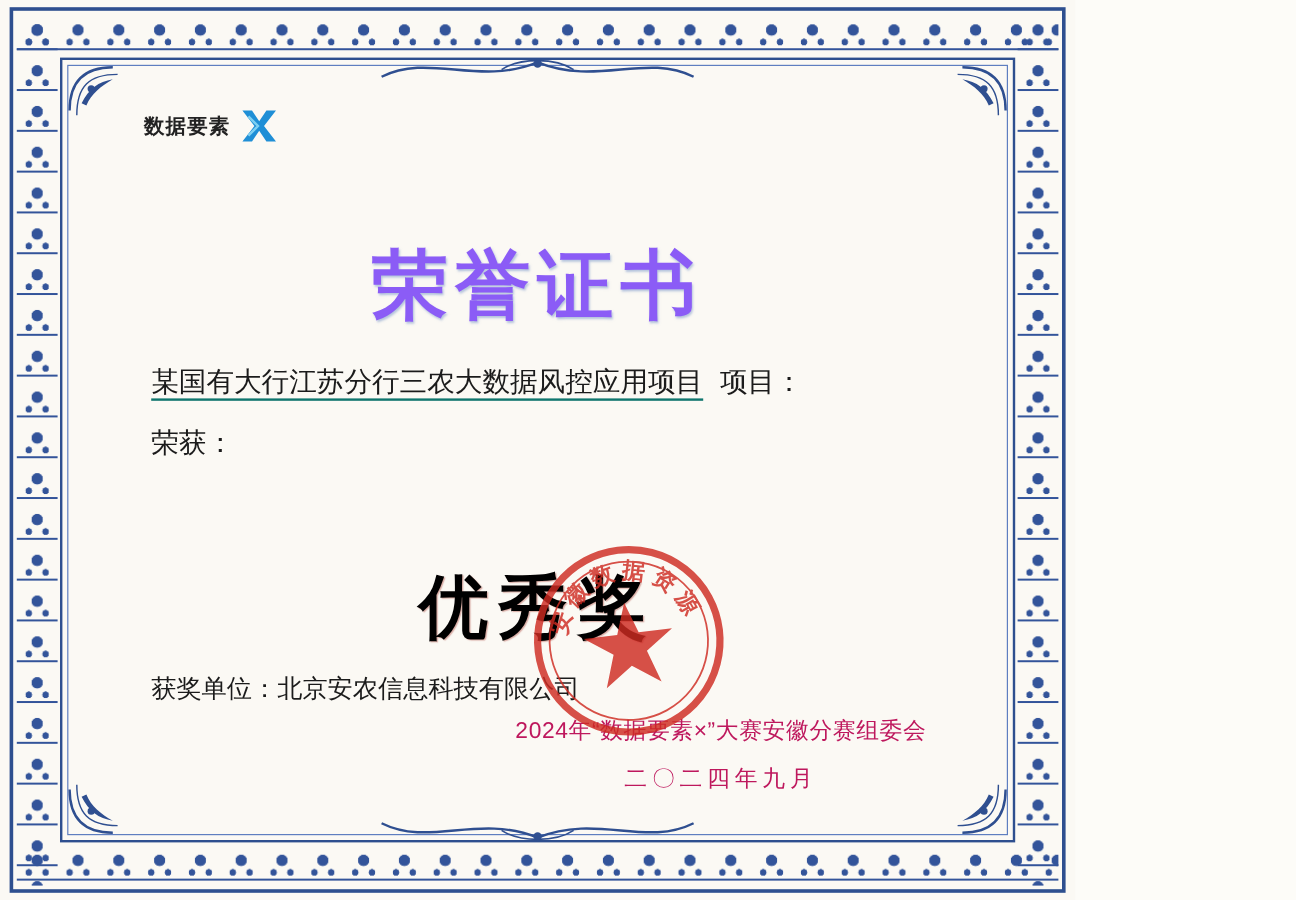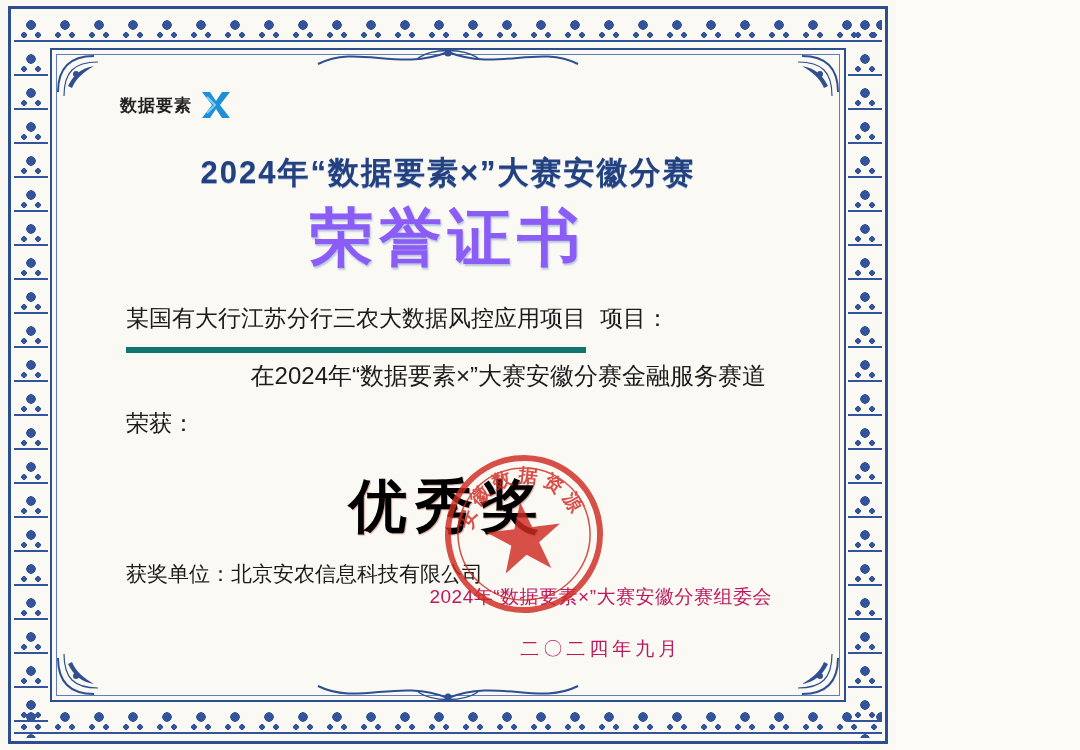--- a/index.html
+++ b/index.html
@@ -139,22 +139,22 @@
     position: absolute;
     left: 6px; right: 6px; top: 228px;
     color: #1b1b1b;
   }
   .line1 {
     font-size: 23px;
     line-height: 40px;
     white-space: nowrap;
   }
   .project-name {
-    border-bottom: 6px solid #0f766e;
-    padding-bottom: 16px;
+    border-bottom: 2px solid #0f766e;
+    padding-bottom: 1px;
     font-weight: 500;
   }
   .line1 .sep { display: inline-block; width: 14px; }
   .line2 {
     margin-top: 22px;
     font-size: 24px;
     text-align: right;
     padding-right: 4px;
     white-space: nowrap;
   }
@@ -190,21 +190,21 @@
     bottom: 18px;
     text-align: center;
     color: #be185d;
   }
   .sign-org {
     font-size: 19px;
     letter-spacing: 0.5px;
     white-space: nowrap;
   }
   .sign-date {
-    margin-top: 26px;
+    margin-top: 14px;
     font-size: 19px;
     letter-spacing: 4px;
   }
 
   
   .seal {
     position: absolute;
     right: 168px;
     bottom: 62px;
     width: 168px;
@@ -281,28 +281,26 @@
     <div class="logo-row">
       <span class="logo-text">数据要素</span>
       <span class="logo-mark">
         <svg viewBox="0 0 34 34">
           <path d="M4 4 L14 17 L4 30 L12 30 L18 21 L24 30 L32 30 L22 17 L32 4 L24 4 L18 13 L12 4 Z" fill="#1f8fd6"></path>
           <path d="M9 9 L17 17 L9 25" fill="none" stroke="#7fd0f2" stroke-width="2"></path>
         </svg>
       </span>
     </div>
 
-    <div class="title-main">2024年“数据要素×”大赛安徽分赛</div>
     <div class="title-honor">荣誉证书</div>
 
     <div class="body-block">
       <div class="line1">
         <span class="project-name">某国有大行江苏分行三农大数据风控应用项目</span><span class="sep"></span><span>项目：</span>
       </div>
-      <div class="line2">在2024年“数据要素×”大赛安徽分赛金融服务赛道</div>
       <div class="line3">荣获：</div>
       <div class="award">优秀奖</div>
       <div class="unit-line">
         <span>获奖单位：</span><span>北京安农信息科技有限公司</span>
       </div>
     </div>
 
     <div class="sign-block">
       <div class="sign-org">2024年“数据要素×”大赛安徽分赛组委会</div>
       <div class="sign-date">二〇二四年九月</div>

